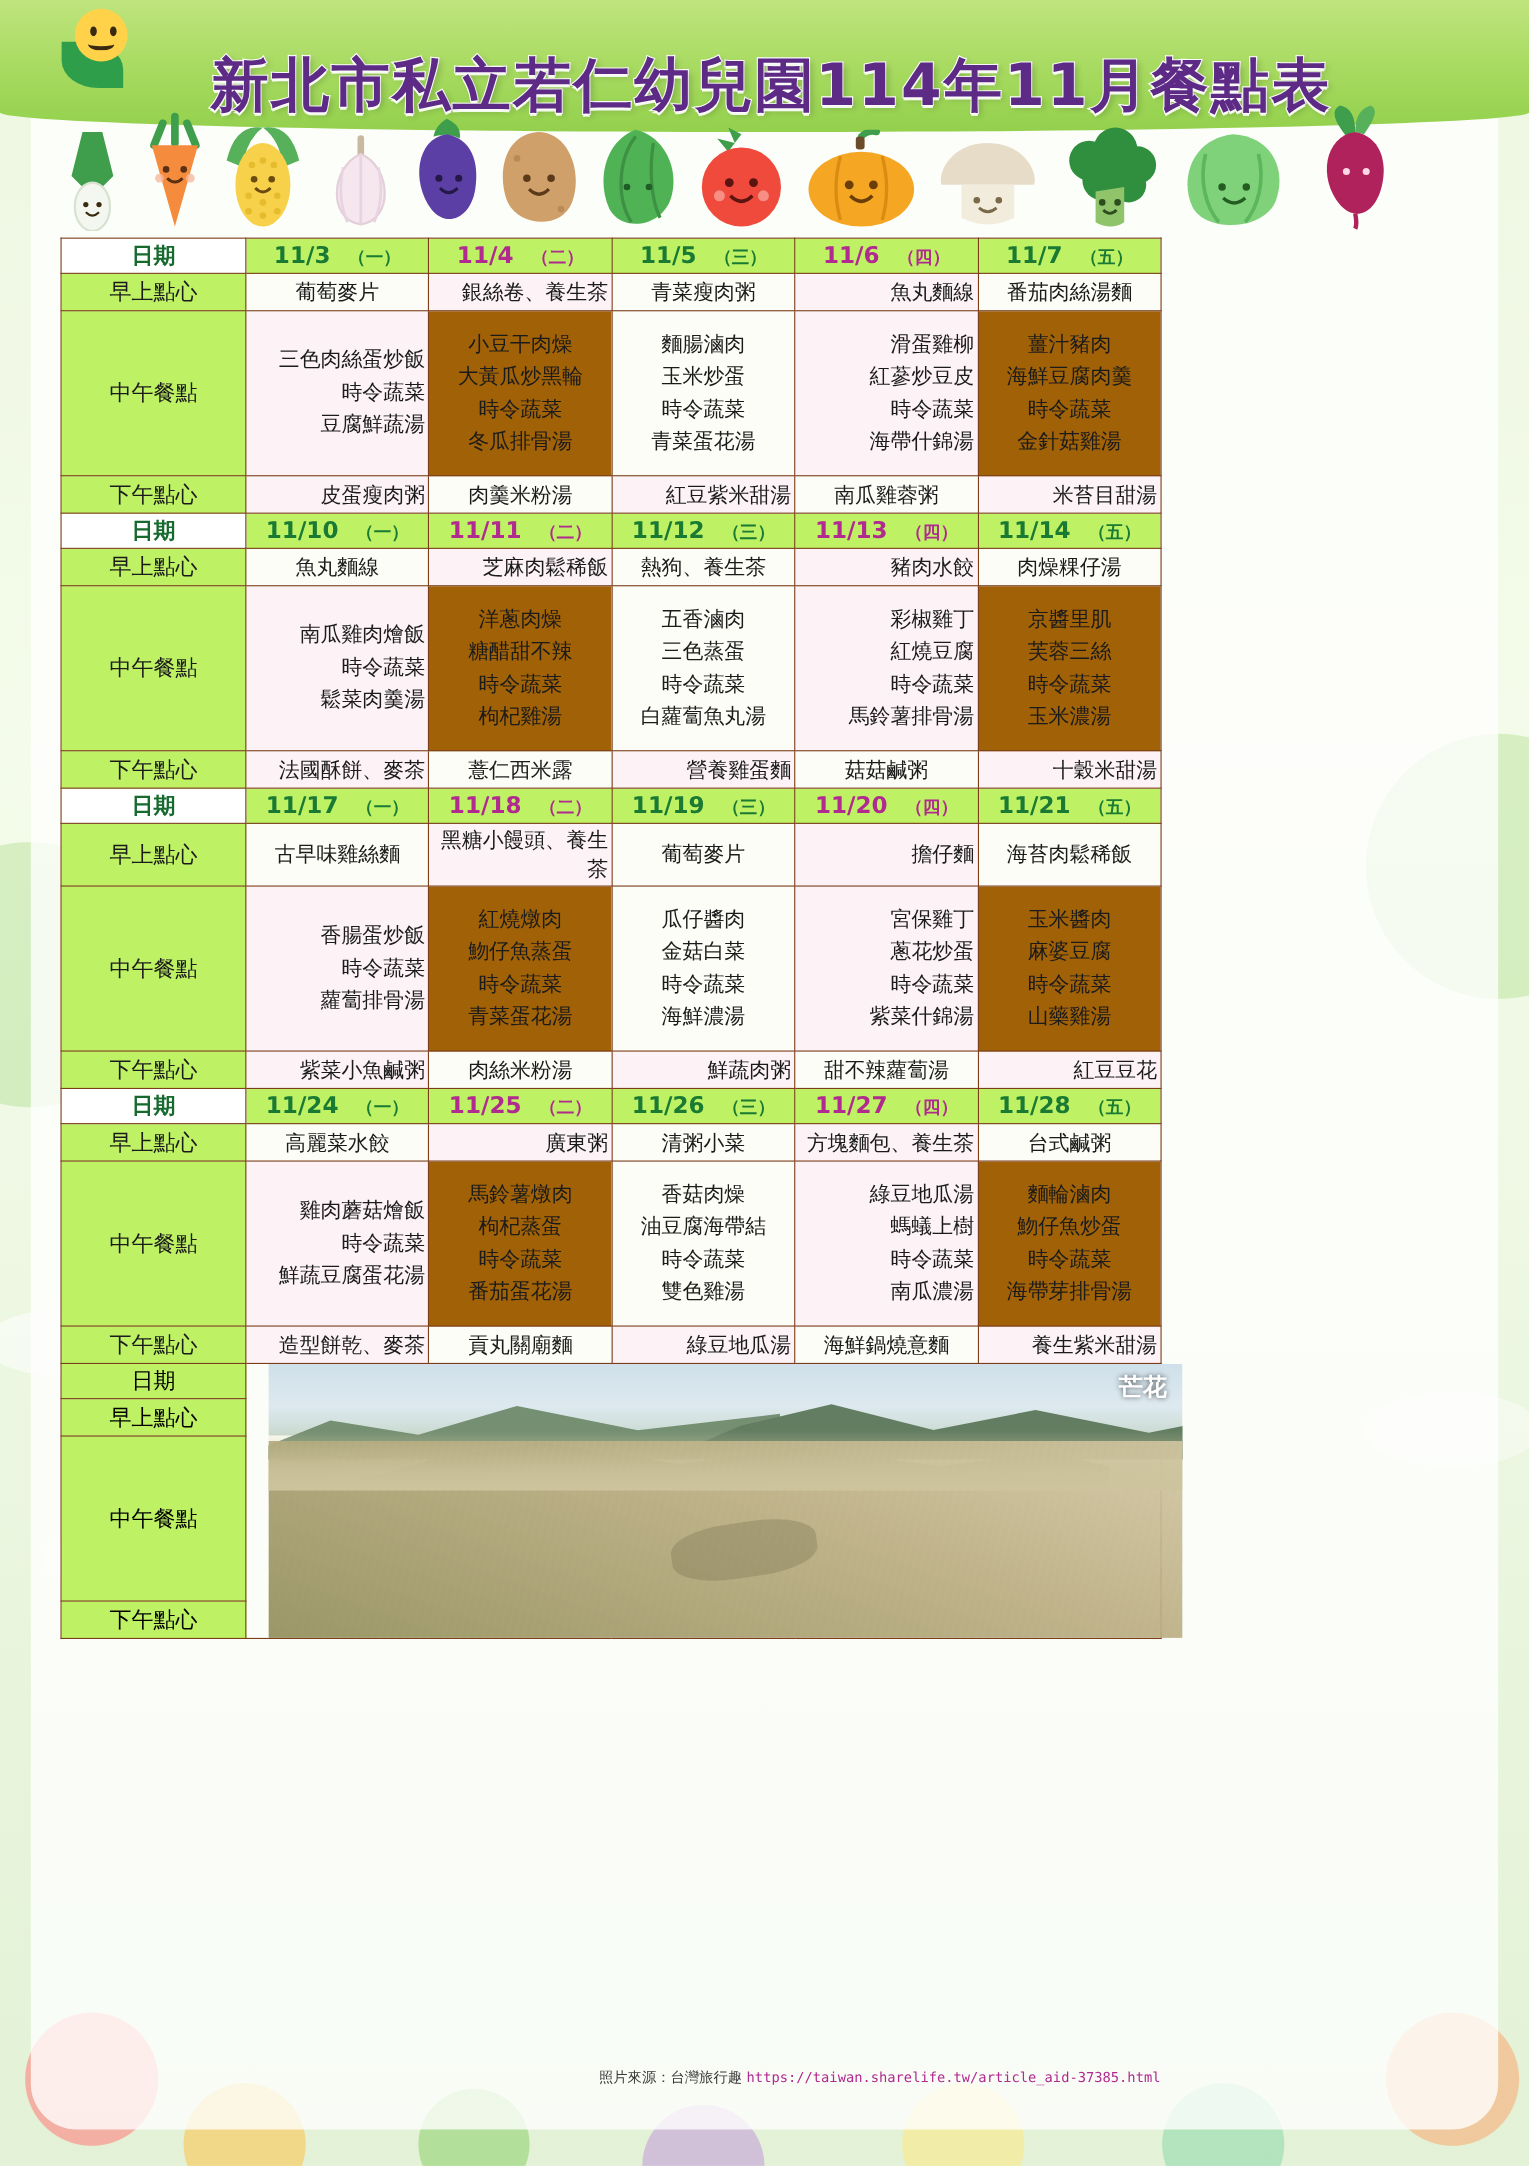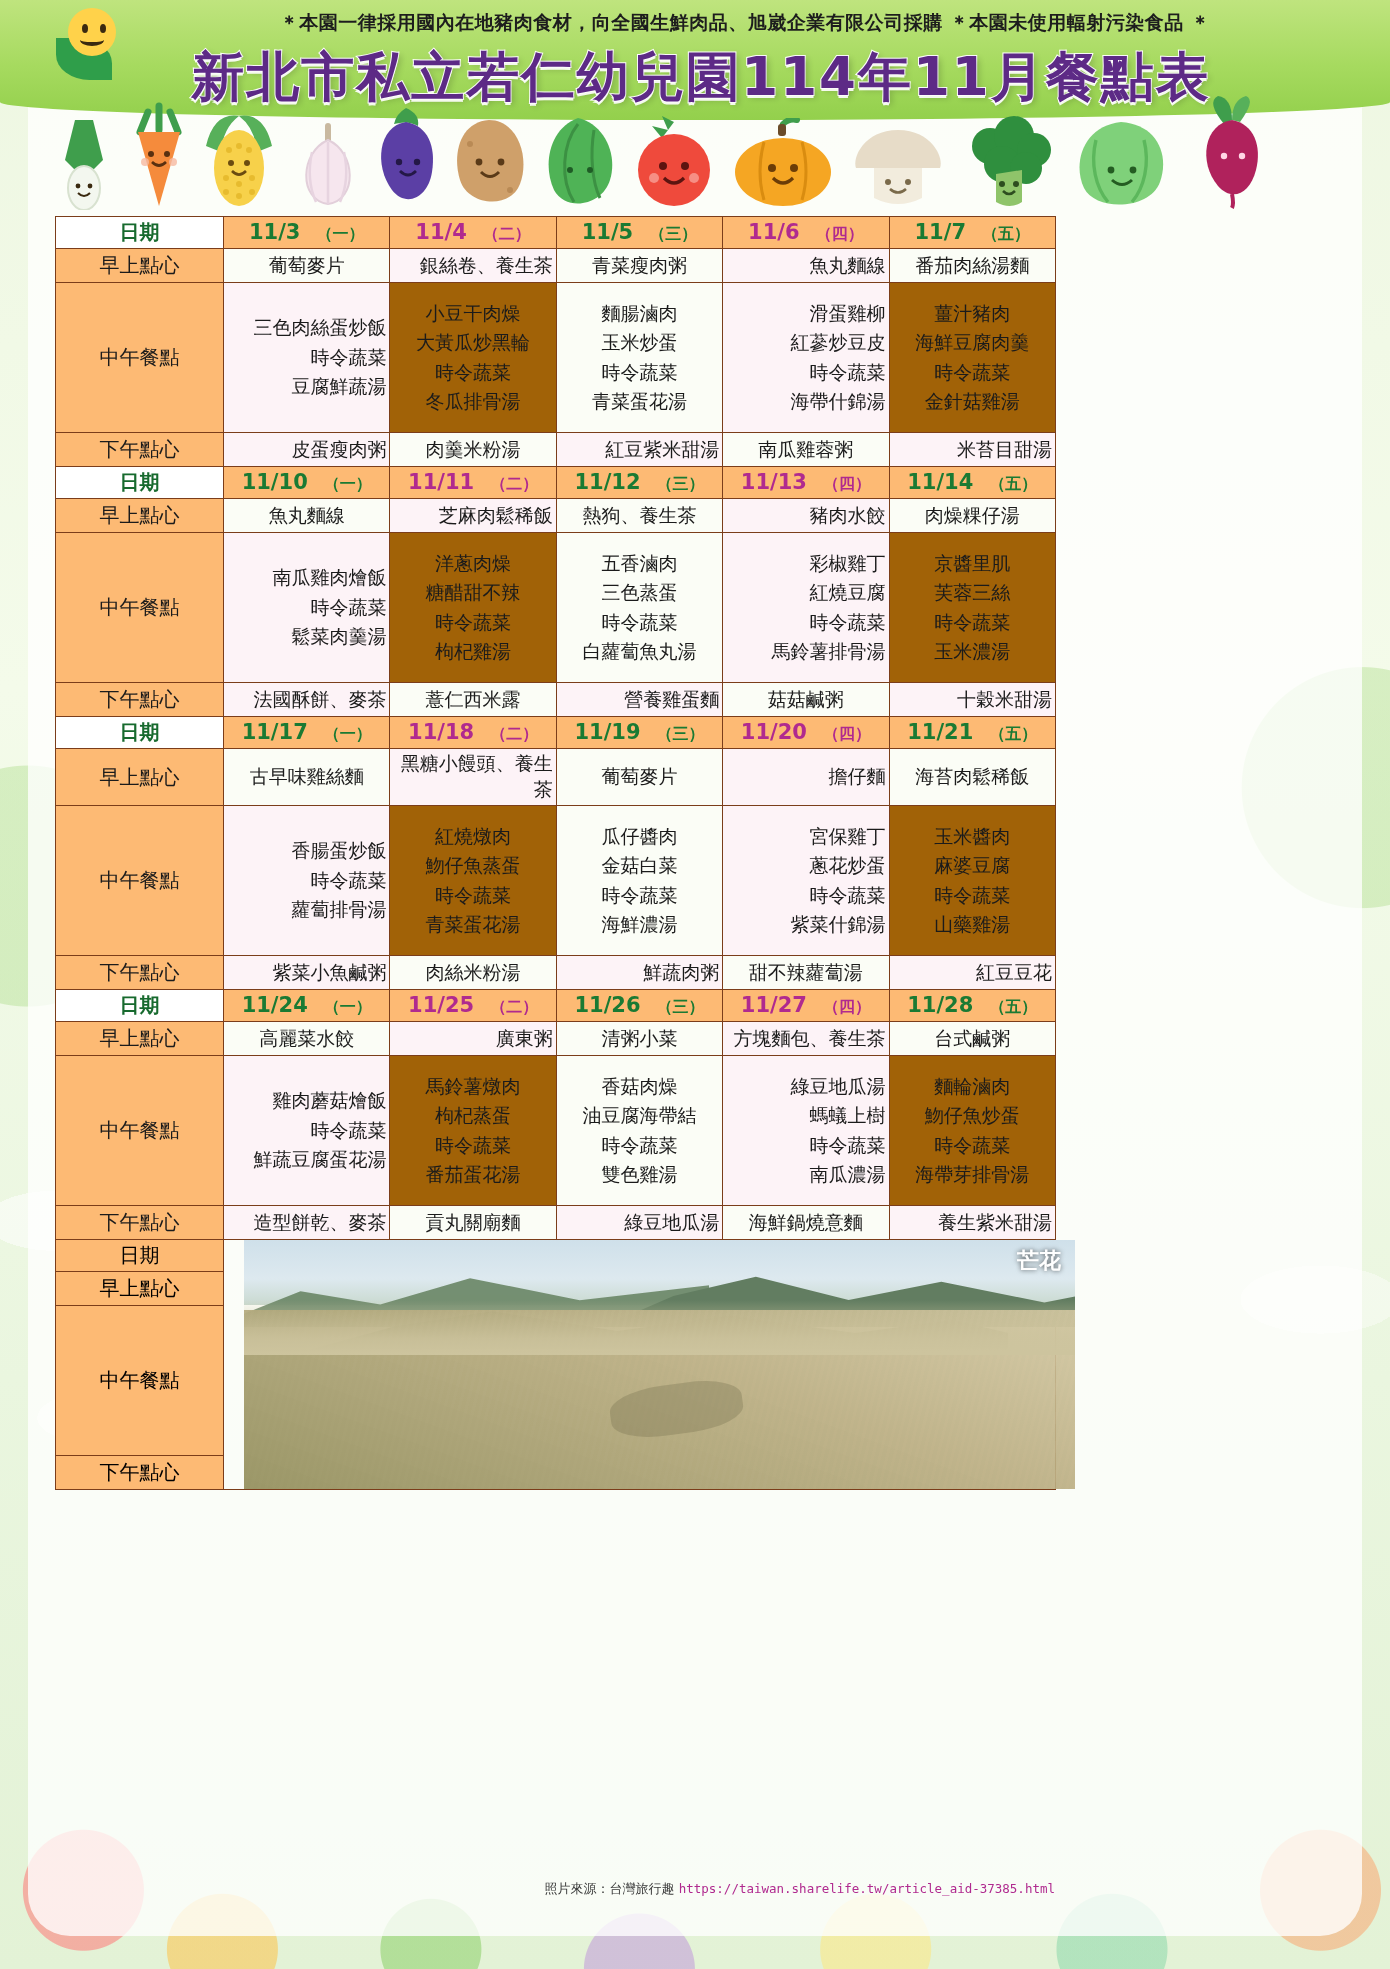--- a/index.html
+++ b/index.html
@@ -123,21 +123,21 @@
   tr.date-row td.d2 { color:#1a7a33; }
   tr.date-row td.d3 { color:#b02a8f; }
   tr.date-row td.d4 { color:#1a7a33;margin-top:28px; }
   tr.date-row td .wd { font-size:16px; font-weight:bold; }
   tr.meal-row td { height:34px; font-size:19px; color:#1b1b1b; }
   tr.meal-row td.lbl { font-size:20px; color:#1b1b1b; }
   tr.lunch-row td { height:150px; font-size:19px; color:#1b1b1b; line-height:1.55; }
   tr.lunch-row td.lbl { font-size:20px; }
   .bgA { background:#fdf3f7;text-align:right; }
   .bgB { background:#a16207; }
-  .bgW { background:#fdba74; }
+  .bgW { background:#bef264; }
   .bgL { background:#fbfdf6; }
   .cellline { display:block; }
   #photoCell { position:relative; height:0; }
   #photo {
     position:absolute; left:0; top:0; width:100%; height:100%;
     overflow:hidden;
     margin-left:20px;
   }
   #photoSky {
     position:absolute; left:0; top:0; width:100%; height:26%;
@@ -197,21 +197,20 @@
   <div id="bannerGreen"></div>
 
   <div id="logo">
     <div id="logoLeaf"></div>
     <div id="logoFace"></div>
     <div id="logoEye1"></div>
     <div id="logoEye2"></div>
     <div id="logoSmile"></div>
   </div>
 
-  <div id="noticeText">＊本園一律採用國內在地豬肉食材，向全國生鮮肉品、旭崴企業有限公司採購 ＊本園未使用輻射污染食品 ＊</div>
 
   <div id="titleWrap">
     <span id="title">新北市私立若仁幼兒園114年11月餐點表</span>
   </div>
 
   <svg class="veg" style="left:45px;" width="78" height="110" viewBox="0 0 78 110">
     <path d="M30 20 L20 60 L30 70 L48 70 L58 60 L48 20 Z" fill="#3f9e4c"></path>
     <ellipse cx="39" cy="88" rx="16" ry="22" fill="#f3f7ef" stroke="#d8e2d0" stroke-width="2"></ellipse>
     <circle cx="33" cy="86" r="2.4" fill="#3a2a10"></circle>
       <circle cx="45" cy="86" r="2.4" fill="#3a2a10"></circle>

